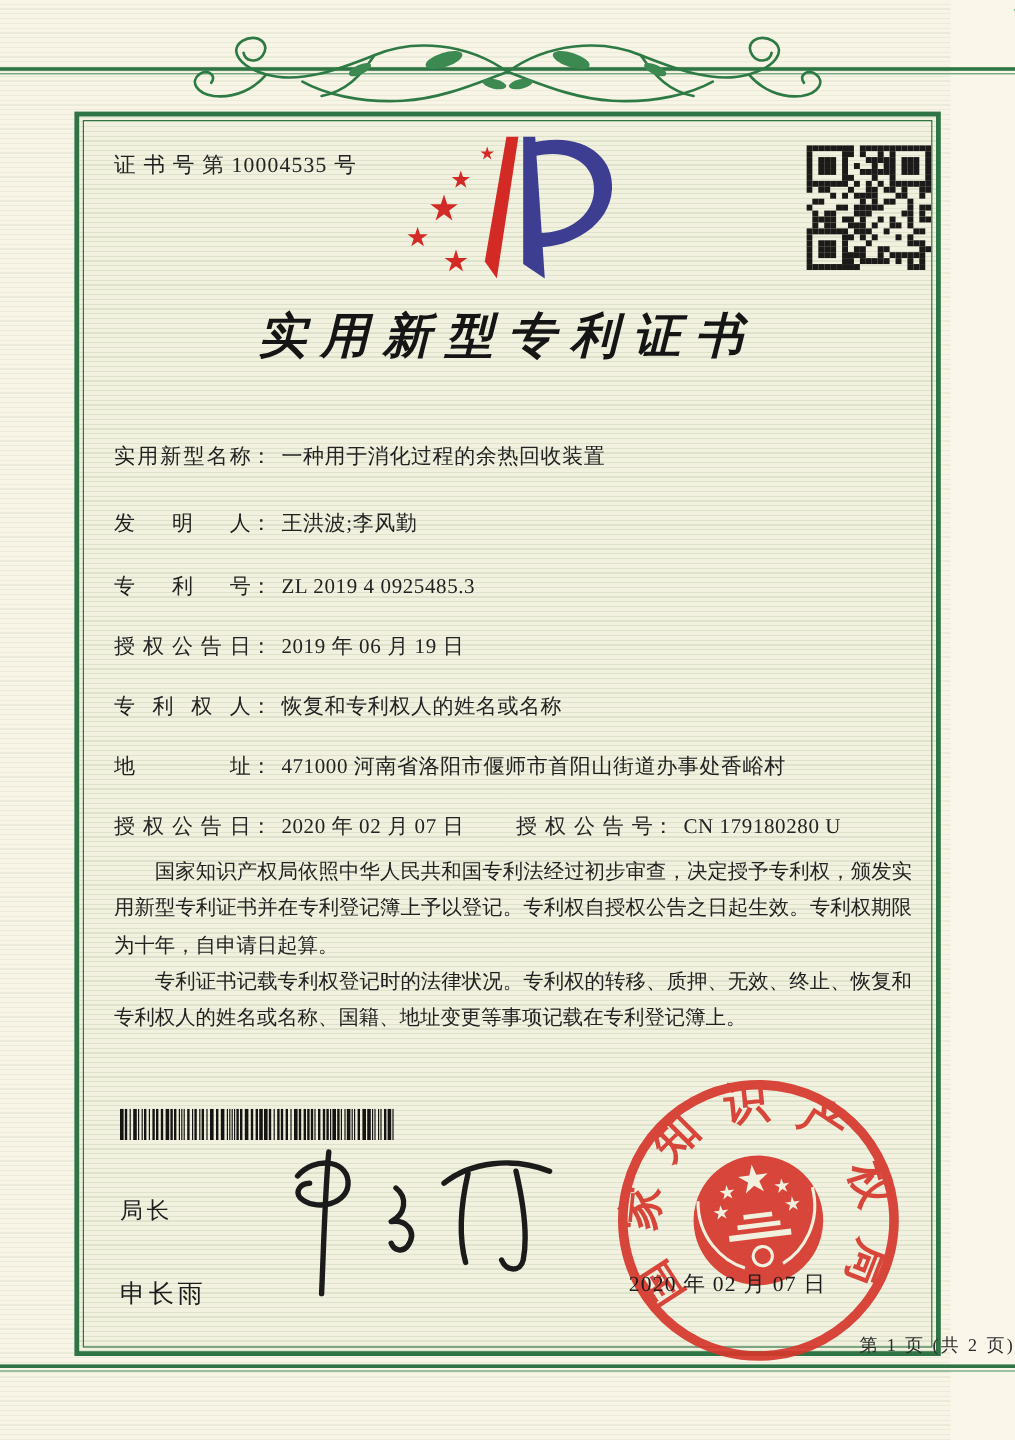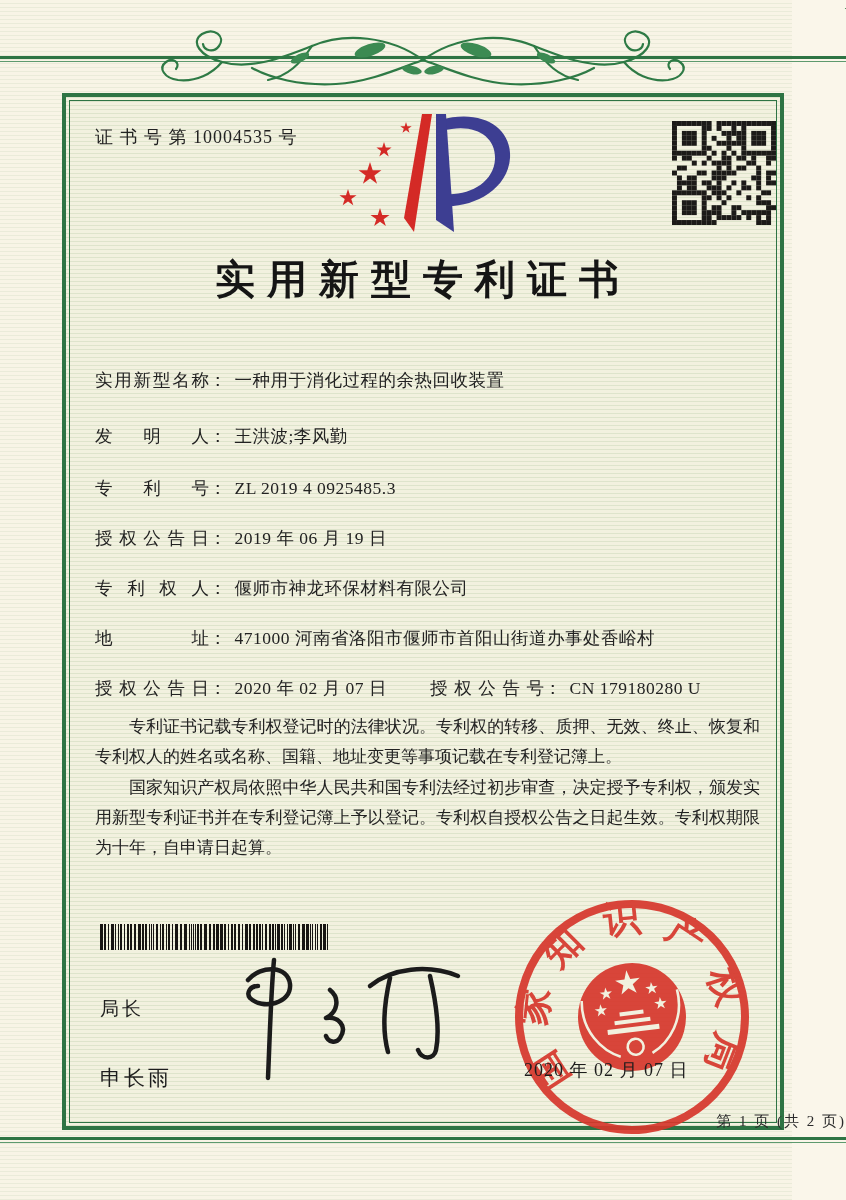--- a/index.html
+++ b/index.html
@@ -28,21 +28,21 @@
       repeating-linear-gradient(0deg, rgba(140,175,125,0.20) 0 1px, rgba(0,0,0,0) 1px 4px),
       #f2f1df;
   }
   .frame-inner{position:absolute;inset:3px;border:1px solid #2e7444;}
   
   .cert-no{position:absolute;left:95px;top:125px;font-size:18px;color:#222;letter-spacing:1px;}
   .logo{position:absolute;left:332px;top:106px;width:198px;height:132px;}
   .qr{position:absolute;left:672px;top:121px;width:104px;height:104px;}
   .title{
     position:absolute;left:0;top:252px;width:846px;text-align:center;
-    font-size:40px;font-weight:bold;color:#151515;letter-spacing:12px;
+    font-size:40px;font-weight:bold;color:#151515;letter-spacing:12px;font-style:italic;
   }
   
   .row{position:absolute;left:95px;font-size:17.5px;color:#222;white-space:nowrap;}
   .lab{
     display:inline-block;width:114px;vertical-align:bottom;
     text-align:justify;text-align-last:justify;-moz-text-align-last:justify;
   }
   .colon{display:inline-block;}
   .val{display:inline-block;margin-left:8px;letter-spacing:0.5px;}
   .row2-group{position:absolute;top:0;white-space:nowrap;}
@@ -370,37 +370,37 @@
   <div class="row" style="top:424px">
     <span class="lab">发明人</span><span class="colon">：</span><span class="val">王洪波;李风勤</span>
   </div>
   <div class="row" style="top:476px">
     <span class="lab">专利号</span><span class="colon">：</span><span class="val">ZL 2019 4 0925485.3</span>
   </div>
   <div class="row" style="top:526px">
     <span class="lab">授权公告日</span><span class="colon">：</span><span class="val">2019 年 06 月 19 日</span>
   </div>
   <div class="row" style="top:576px">
-    <span class="lab">专利权人</span><span class="colon">：</span><span class="val">偃师市神龙环保材料有限公司</span>
+    <span class="lab">专利权人</span><span class="colon">：</span><span class="val">恢复和专利权人的姓名或名称</span>
   </div>
   <div class="row" style="top:626px">
     <span class="lab">地址</span><span class="colon">：</span><span class="val">471000 河南省洛阳市偃师市首阳山街道办事处香峪村</span>
   </div>
   <div class="row" style="top:676px;width:665px">
     <span class="row2-group" style="left:0">
       <span class="lab">授权公告日</span><span class="colon">：</span><span class="val">2020 年 02 月 07 日</span>
     </span>
     <span class="row2-group" style="left:335px">
       <span class="lab">授权公告号</span><span class="colon">：</span><span class="val">CN 179180280 U</span>
     </span>
   </div>
 
   <div class="body-text">
+    <p>国家知识产权局依照中华人民共和国专利法经过初步审查，决定授予专利权，颁发实用新型专利证书并在专利登记簿上予以登记。专利权自授权公告之日起生效。专利权期限为十年，自申请日起算。</p>
     <p>专利证书记载专利权登记时的法律状况。专利权的转移、质押、无效、终止、恢复和专利权人的姓名或名称、国籍、地址变更等事项记载在专利登记簿上。</p>
-    <p>国家知识产权局依照中华人民共和国专利法经过初步审查，决定授予专利权，颁发实用新型专利证书并在专利登记簿上予以登记。专利权自授权公告之日起生效。专利权期限为十年，自申请日起算。</p>
   </div>
 
   <svg class="barcode" id="barcode" viewBox="0 0 232 26" preserveAspectRatio="none">
       <rect x="0" y="0" width="3" height="26" fill="#161412"></rect>
       <rect x="4" y="0" width="2" height="26" fill="#161412"></rect>
       <rect x="8" y="0" width="1" height="26" fill="#161412"></rect>
       <rect x="11" y="0" width="3" height="26" fill="#161412"></rect>
       <rect x="15" y="0" width="1" height="26" fill="#161412"></rect>
       <rect x="18" y="0" width="1" height="26" fill="#161412"></rect>
       <rect x="20" y="0" width="2" height="26" fill="#161412"></rect>

